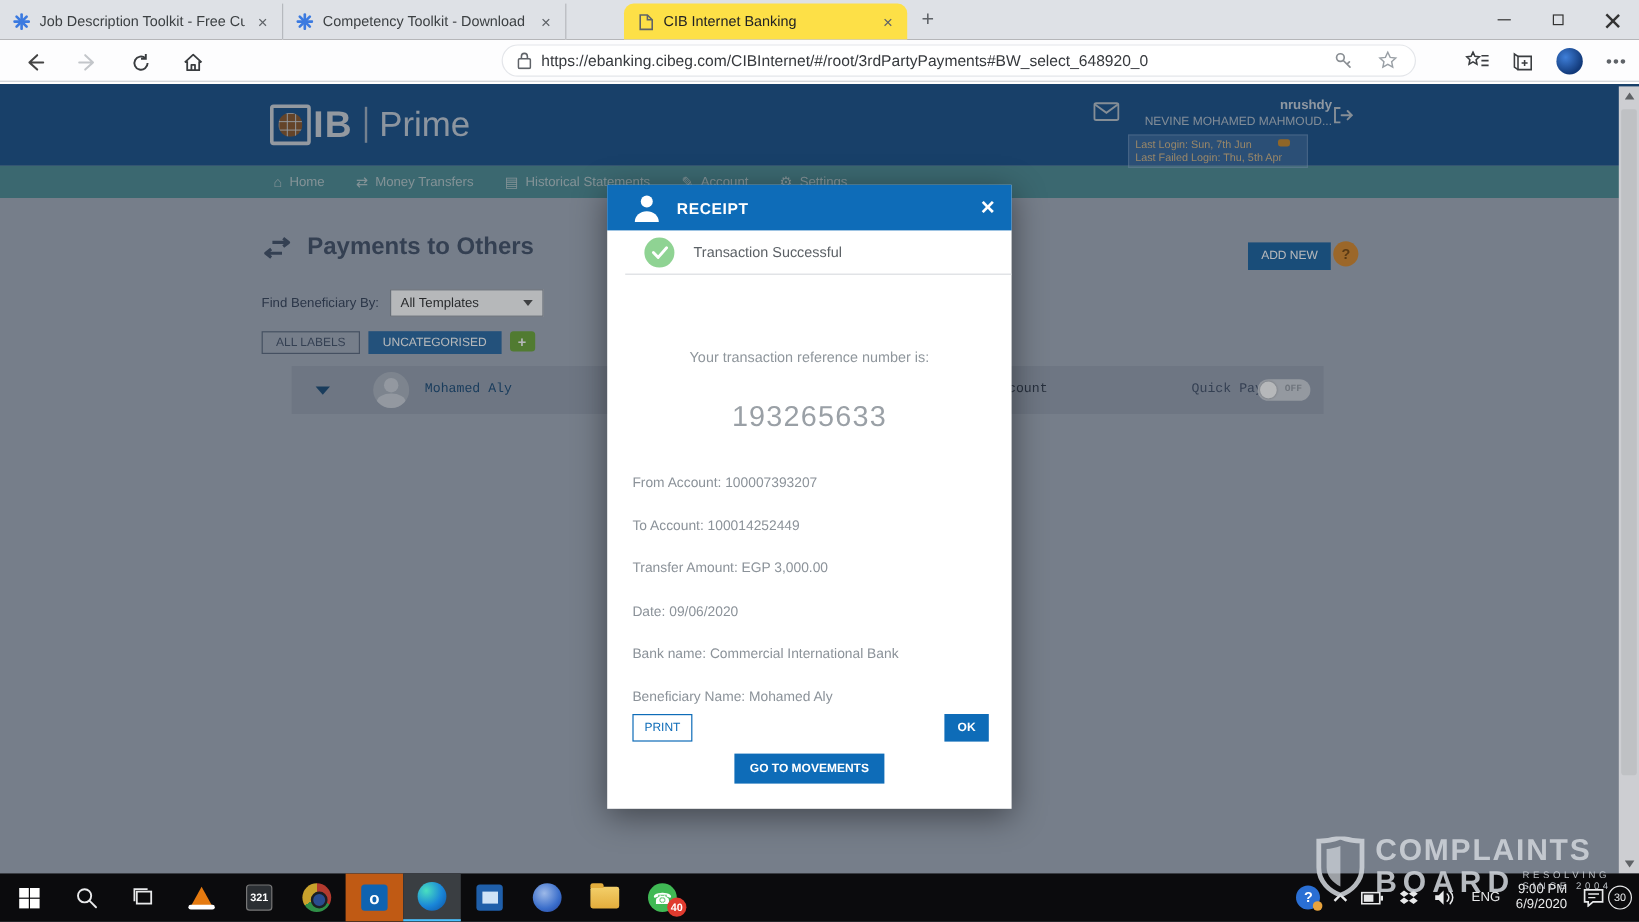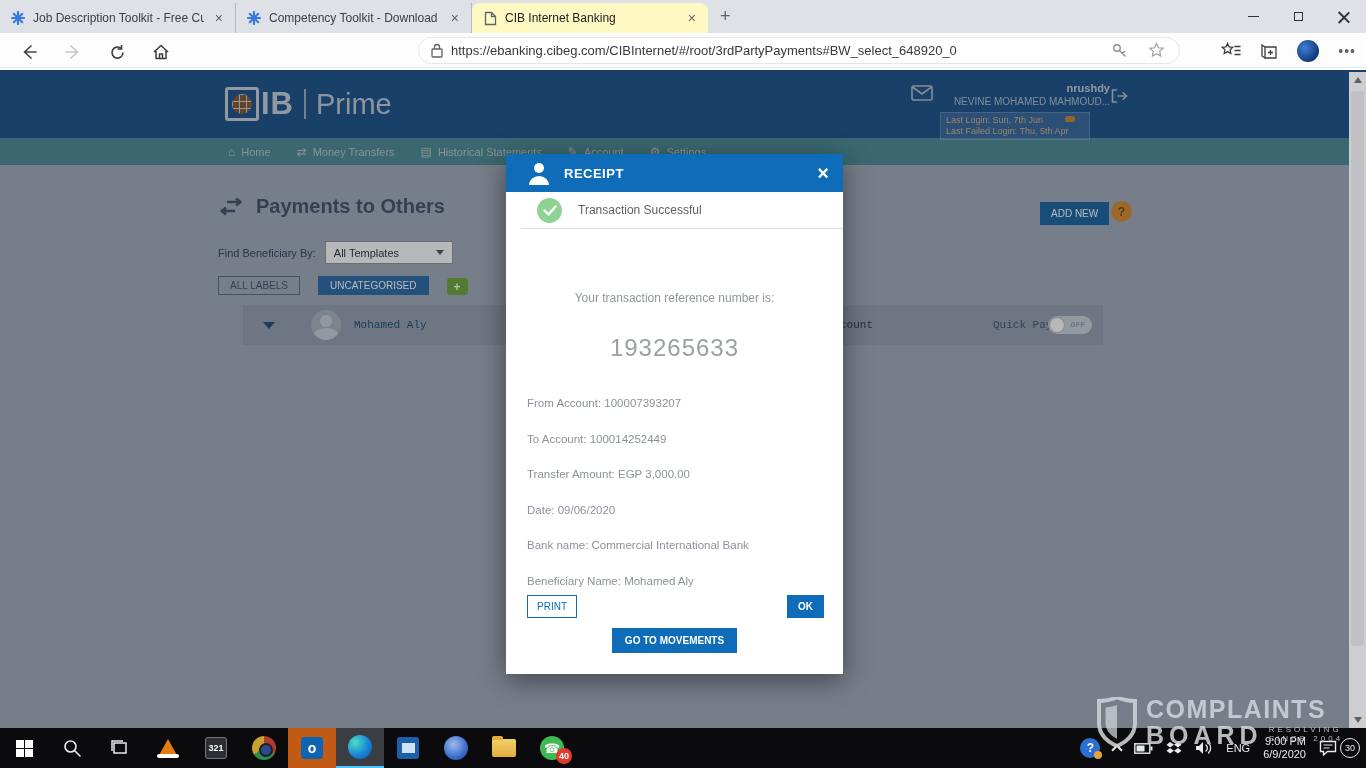--- a/index.html
+++ b/index.html
@@ -4,21 +4,21 @@
 <style>
   * { margin:0; padding:0; box-sizing:border-box; }
   html,body { width:1366px; height:768px; overflow:hidden; }
   body { font-family:"Liberation Sans", sans-serif; background:#000; position:relative; }
   .screen { width:1366px; height:768px; position:relative; overflow:hidden; }
 
   
   .tabbar { height:33px; background:#dee1e6; display:flex; align-items:flex-end; position:relative; }
   .tab { width:236px; height:30px; display:flex; align-items:center; padding:0 8px 0 10px; gap:7px;
          font-size:12px; color:#3c4043; border-right:1px solid #b6b9be; cursor:default; }
-  .tab.active { background:#fef9c3; border-radius:8px 8px 0 0; border-right:none; color:#202124; }
+  .tab.active { background:#fde047; border-radius:8px 8px 0 0; border-right:none; color:#202124;margin-left:48px; }
   .tab-title { flex:1; white-space:nowrap; overflow:hidden; }
   .tab-close { font-size:14px; color:#5f6368; padding:0 4px; }
   .favicon { width:16px; height:16px; flex:0 0 16px; display:flex; align-items:center; justify-content:center; }
   .newtab { font-size:18px; color:#5f6368; padding:0 12px 6px 12px; }
   .wincontrols { position:absolute; right:0; top:0; height:33px; display:flex; }
   .winbtn { width:45px; height:33px; display:flex; align-items:center; justify-content:center; }
   .ic-min { width:11px; border-top:1px solid #333; }
   .ic-restore { width:9px; height:9px; border:1px solid #333; position:relative; background:#dee1e6; }
   .ic-restore:before { content:""; position:absolute; left:2px; top:-3px; width:9px; height:9px; border:1px solid #333; z-index:-1; }
   .ic-close { position:relative; width:12px; height:12px; }
@@ -66,21 +66,21 @@
 
   .content { position:relative; height:565px;padding-left:27px; }
   .page-title-row { position:absolute; left:218px; top:30px; display:flex; align-items:center; gap:12px; }
   .page-title { font-size:20px; font-weight:bold; color:#46536b; }
   .find-row { position:absolute; left:218px; top:76px; display:flex; align-items:center; }
   .find-label { font-size:11px; color:#39455c; }
   .dropdown { margin-left:9px; width:128px; height:23px; background:#fff; border:1px solid #8e95a0;
               display:flex; align-items:center; padding:0 8px; }
   .dropdown-value { flex:1; font-size:11px; color:#333; }
   .caret-down { width:0; height:0; border-left:4px solid transparent; border-right:4px solid transparent; border-top:5px solid #555; }
-  .labels-row { position:absolute; left:218px; top:111px; display:flex; gap:18px; align-items:flex-end; }
+  .labels-row { position:absolute; left:218px; top:111px; display:flex; gap:7px; align-items:flex-start; }
   .btn-outline-lbl { font-size:10px; color:#46536b; border:1px solid #5d6a80; padding:3px 11px; background:transparent; }
   .btn-filled-lbl { font-size:10px; color:#fff; background:#2d6ca5; padding:4px 12px; }
   .btn-plus { width:21px; height:17px; background:#6fa83c; border-radius:3px; color:#fff; font-size:12px; font-weight:bold;
               display:flex; align-items:center; justify-content:center; line-height:1; }
   .btn-addnew { position:absolute; left:1040px; top:37px; background:#1f66a3; color:#fff; font-size:10px; padding:6px 11px; }
   .help-circle { position:absolute; left:1111px; top:36px; width:21px; height:21px; border-radius:50%; background:#d98c32;
                  color:#7a4a12; font-size:12px; font-weight:bold; display:flex; align-items:center; justify-content:center; }
   .benef-row { position:absolute; left:243px; top:140px; width:860px; height:40px; background:#98a1b1; display:flex; align-items:center;font-family:Liberation Mono, monospace; }
   .row-chevron { margin-left:20px; width:0; height:0; border-left:6px solid transparent; border-right:6px solid transparent;
                  border-top:7px solid #1f4e79; }

